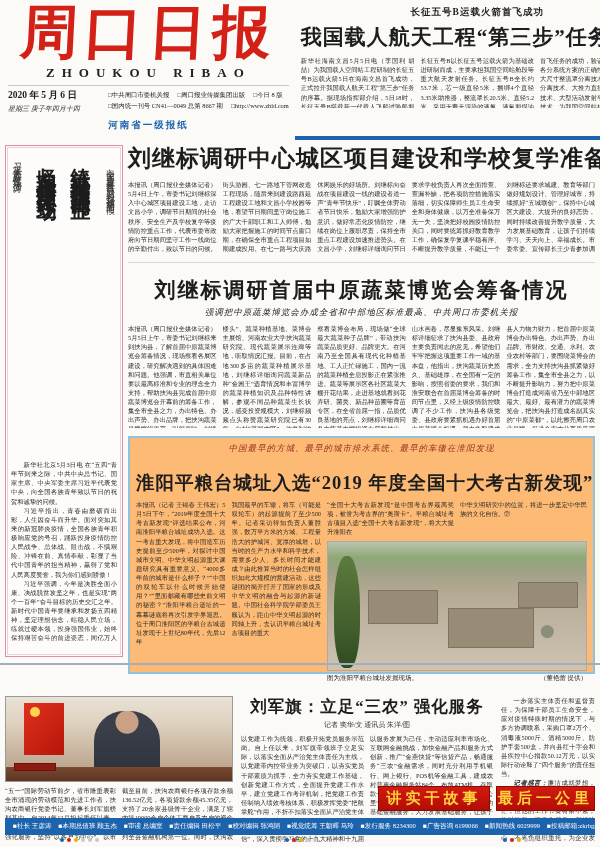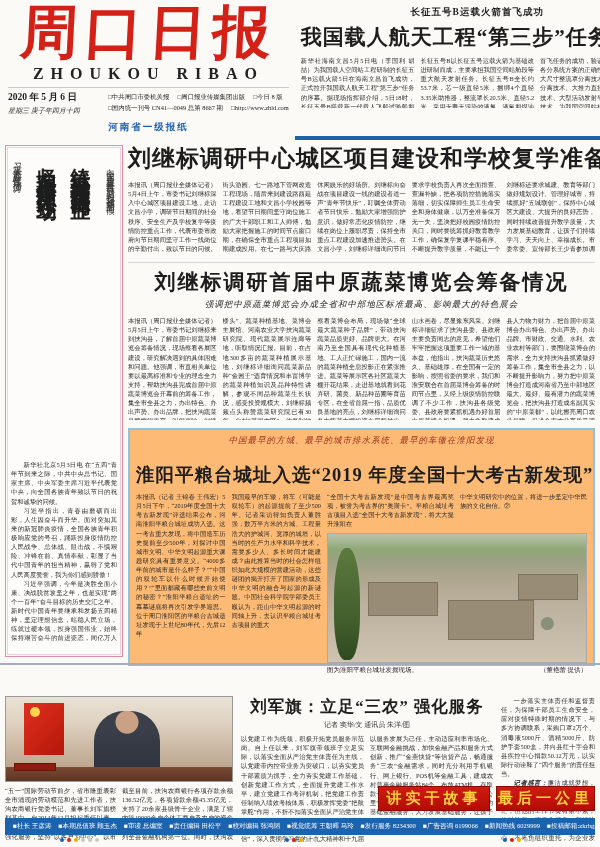--- a/index.html
+++ b/index.html
@@ -10,21 +10,21 @@
     font-family:"Liberation Serif","DejaVu Serif",serif;
   }
   
   .header { position:absolute; left:0; top:0; width:600px; height:140px; display:flex; }
   .masthead { width:305px; padding:2px 6px 0 8px; }
   .mh-title {
     text-align:center; font-size:58px; line-height:62px; font-weight:900;
     color:#d32118; letter-spacing:6px; transform:skewX(-3deg);
     font-family:"Liberation Serif","DejaVu Serif",serif;
   }
-  .mh-pinyin { text-align:center; font-size:16px; font-weight:bold; letter-spacing:7px; color:#222; margin-top:1px; }
+  .mh-pinyin { text-align:center; font-size:13px; font-weight:bold; letter-spacing:7px; color:#222; margin-top:1px; }
   .mh-inforow { display:flex; margin-top:4px; border-top:1px solid #c9c9c9; padding-top:3px;justify-content:space-between; }
   .mh-date { width:96px; }
   .mh-date-l1 { font-size:9.5px; font-weight:bold; white-space:nowrap; }
   .mh-date-l2 { font-size:7px; margin-top:2px; color:#333; font-style:italic; white-space:nowrap; }
   .mh-boxes { flex:1; padding-left:4px; }
   .mh-boxline { display:flex; gap:8px; font-size:6.4px; color:#222; margin-top:2px; white-space:nowrap; }
   .mh-grade { display:flex; align-items:center; margin-top:5px;flex-direction:column; }
   .mh-grade .bar { flex:1; height:4px; background:#1c63ae; }
   .mh-grade .txt { padding:0 7px; font-size:9.5px; font-weight:bold; color:#1c63ae; letter-spacing:2px; white-space:nowrap; }
   
@@ -45,21 +45,21 @@
   .xi-vert { display:flex; justify-content:space-between; height:300px; }
   .v { writing-mode:vertical-rl; text-orientation:upright; }
   .xi-kicker { font-size:8.5px; color:#333; font-style:italic; letter-spacing:2px; padding-top:4px; }
   .xi-big { font-size:20px; font-weight:900; letter-spacing:3px; line-height:1; }
   .xi-sub { font-size:8.5px; color:#333; letter-spacing:2px; padding-top:10px; }
   .xi-body { margin-top:8px; height:182px; overflow:hidden; }
   
   .main { position:absolute; left:128px; top:143px; width:467px; height:518px; }
   .a1-headline { text-align:center; font-size:23px; font-weight:900; letter-spacing:1px; white-space:nowrap; }
   .a1-cols { display:flex; gap:6px; height:74px; overflow:hidden; margin-top:6px; }
-  .a2 { margin-top:8px; border-top:1px solid #d8d8d8; padding-top:5px; }
+  .a2 { margin-top:8px; border-top:1px solid #d8d8d8; padding-top:13px; }
   .a2-headline { text-align:center; font-size:21px; font-weight:900; letter-spacing:2px; white-space:nowrap; }
   .a2-subhead { text-align:center; font-size:8.5px; font-style:italic; color:#222; margin-top:3px; letter-spacing:1px; }
   .a2-cols { display:flex; gap:6px; height:104px; overflow:hidden; margin-top:5px; }
   
   .arch {
     margin-top:8px; border:2px solid #8fc3dd; padding:5px 6px; height:238px; background:#fdba74;
   }
   .arch-kicker { text-align:center; font-size:8.5px; color:#9a2f20; font-style:italic; letter-spacing:1px; }
   .arch-headline { text-align:center; font-size:18.5px; font-weight:900; letter-spacing:1px; margin-top:15px; white-space:nowrap; }
   .arch-content { display:flex; gap:6px; margin-top:5px; height:188px; }
@@ -186,21 +186,21 @@
         <div class="col st">本报讯（周口报业全媒体记者）5月4日上午，市委书记刘继标深入中心城区项目建设工地，走访文昌小学，调研节日期间的社会秩序、安全生产及学校复学等疫情防控重点工作，代表市委市政府向节日期间坚守工作一线岗位的辛勤付出，致以节日的问候。当天上午，刘继标先后来到大庆路</div>
         <div class="col st">街头游园、七一路地下管网改造工程现场，随后来到建设路西延工程建设工地和文昌小学校园等地，看望节日期间坚守岗位施工的广大干部职工和工人师傅，勉励大家把握施工的时间节点窗口期，在确保全市重点工程项目如期建成投用。在七一路与大庆路交叉口附近的街头游园，刘继标仔细了解工程绿化养护及管护情况，种百日红树园绿化点缀花草，丹桂花、紫花樱等多个品种，为市民打造了一个</div>
         <div class="col st">休闲娱乐的好场所。刘继标向奋战在项目建设一线的建设者道一声“青年节快乐”，叮嘱全体劳动者节日快乐，勉励大家增强防护意识，做好常态化疫情防控，继续在岗位上履职尽责，保持全市重点工程建设加速推进势头。在文昌小学，刘继标详细询问节日期间学校开学的防疫物资储备情况、教室消毒通风、错峰上下学等复学准备工作落实情况。</div>
         <div class="col st">要求学校负责人再次全面排查、查漏补缺，把各项防控措施落实落细，切实保障师生员工生命安全和身体健康，以万全准备保万无一失，坚决把好校园疫情防控关口，同时要统筹抓好教育教学工作，确保复学复课平稳有序、不断提升教学质量，不能让一个孩子掉队。</div>
         <div class="col st">刘继标还要求城建、教育等部门做好规划设计、管理好城市，持续抓好“五城联创”，保持中心城区大建设、大提升的良好态势，同时持续改善提升教学质量，大力发展基础教育，让孩子们持续学习、天天向上、幸福成长。市委常委、宣传部长王少青参加调研。②</div>
       </div>
     </div>
 
     <div class="a2">
       <div class="a2-headline">刘继标调研首届中原蔬菜博览会筹备情况</div>
-      <div class="a2-subhead">强调把中原蔬菜博览会办成全省和中部地区标准最高、影响最大的特色展会</div>
+      <div class="a2-subhead">强调把中原蔬菜博览会办成全省和中部地区标准最高、中共周口市委机关报</div>
       <div class="a2-cols">
         <div class="col st">本报讯（周口报业全媒体记者）5月5日上午，市委书记刘继标来到扶沟县，了解首届中原蔬菜博览会筹备情况，现场察看各展区建设，研究解决遇到的具体困难和问题。他强调，市直相关单位要以最高标准和专业的理念全力支持，帮助扶沟县完成首届中原蔬菜博览会开幕前的筹备工作，集全市全县之力，办出特色、办出声势、办出品牌，把扶沟蔬菜品牌擦得更亮、叫得更响。刘继标先后来到扶沟县遵义路“南北</div>
         <div class="col st">楼头”、蔬菜种植基地、菜博会主展馆、河南农业大学扶沟蔬菜研究院、现代蔬菜展示连廊等地，听取情况汇报。目前，在占地300多亩的蔬菜种植展示基地，刘继标详细询问蔬菜新品种“金园王”选育情况和丰富博学的蔬菜种植知识及品种特性讲解，参观不同品种蔬菜生长状况，感受投资规模大，刘继标频频点头称赞蔬菜研究院已有30年，自封“菜园农区”，他复制的蔬菜种子销售覆盖占全省总量的70%以上，并出口国外。刘继标随即乘坐观光车</div>
         <div class="col st">察看菜博会布局，现场做“全球最大蔬菜种子品牌”，带动扶沟蔬菜品质更好、品牌更大。在河南乃至全国具有现代化种植基地、工人正忙碌施工，国内一流的蔬菜种植全息投影正在紧张推进。蔬菜等展示区各社区蔬菜大棚开花结果，走进基地就看到花卉研、菌类、新品种苗圃等育苗专区，在全省首屈一指，品质优良基地的亮点，刘继标详细询问各大蔬菜大棚投资布局和付出，考察他们把最新知识转化成财富，科技助力扶沟蔬菜壮大</div>
         <div class="col st">山水画卷，尽显豫东风采。刘继标详细征求了扶沟县委、县政府主要负责同志的意见，希望他们牢牢把握这项重要工作一域的基本盘，他指出，扶沟蔬菜历史悠久、基础雄厚，在全国有一定的影响，按照省委的要求，我们和淮安联合在首届菜博会筹备的时间节点里，又经上级疫情防控联调了不少工作，扶沟县各级党委、县政府要紧抓机遇办好首届中原菜博会机遇，努力争取建成交通、水利、现代农业各项工作，集中全</div>
         <div class="col st">县人力物力财力，把首届中原菜博会办出特色、办出声势、办出品牌、市财政、交通、水利、农业农村等部门，要围绕菜博会的需求，全力支持扶沟县抓紧做好筹备工作，集全市全县之力，以不断提升影响力，努力把中原菜博会打造成河南省乃至中部地区最大、最好、最有潜力的蔬菜博览会，把扶沟县打造成名副其实的“中原菜都”，以此擦亮周口农业品牌，促进全市农业高质量现代化。②</div>
       </div>
     </div>
 
     <div class="arch">

